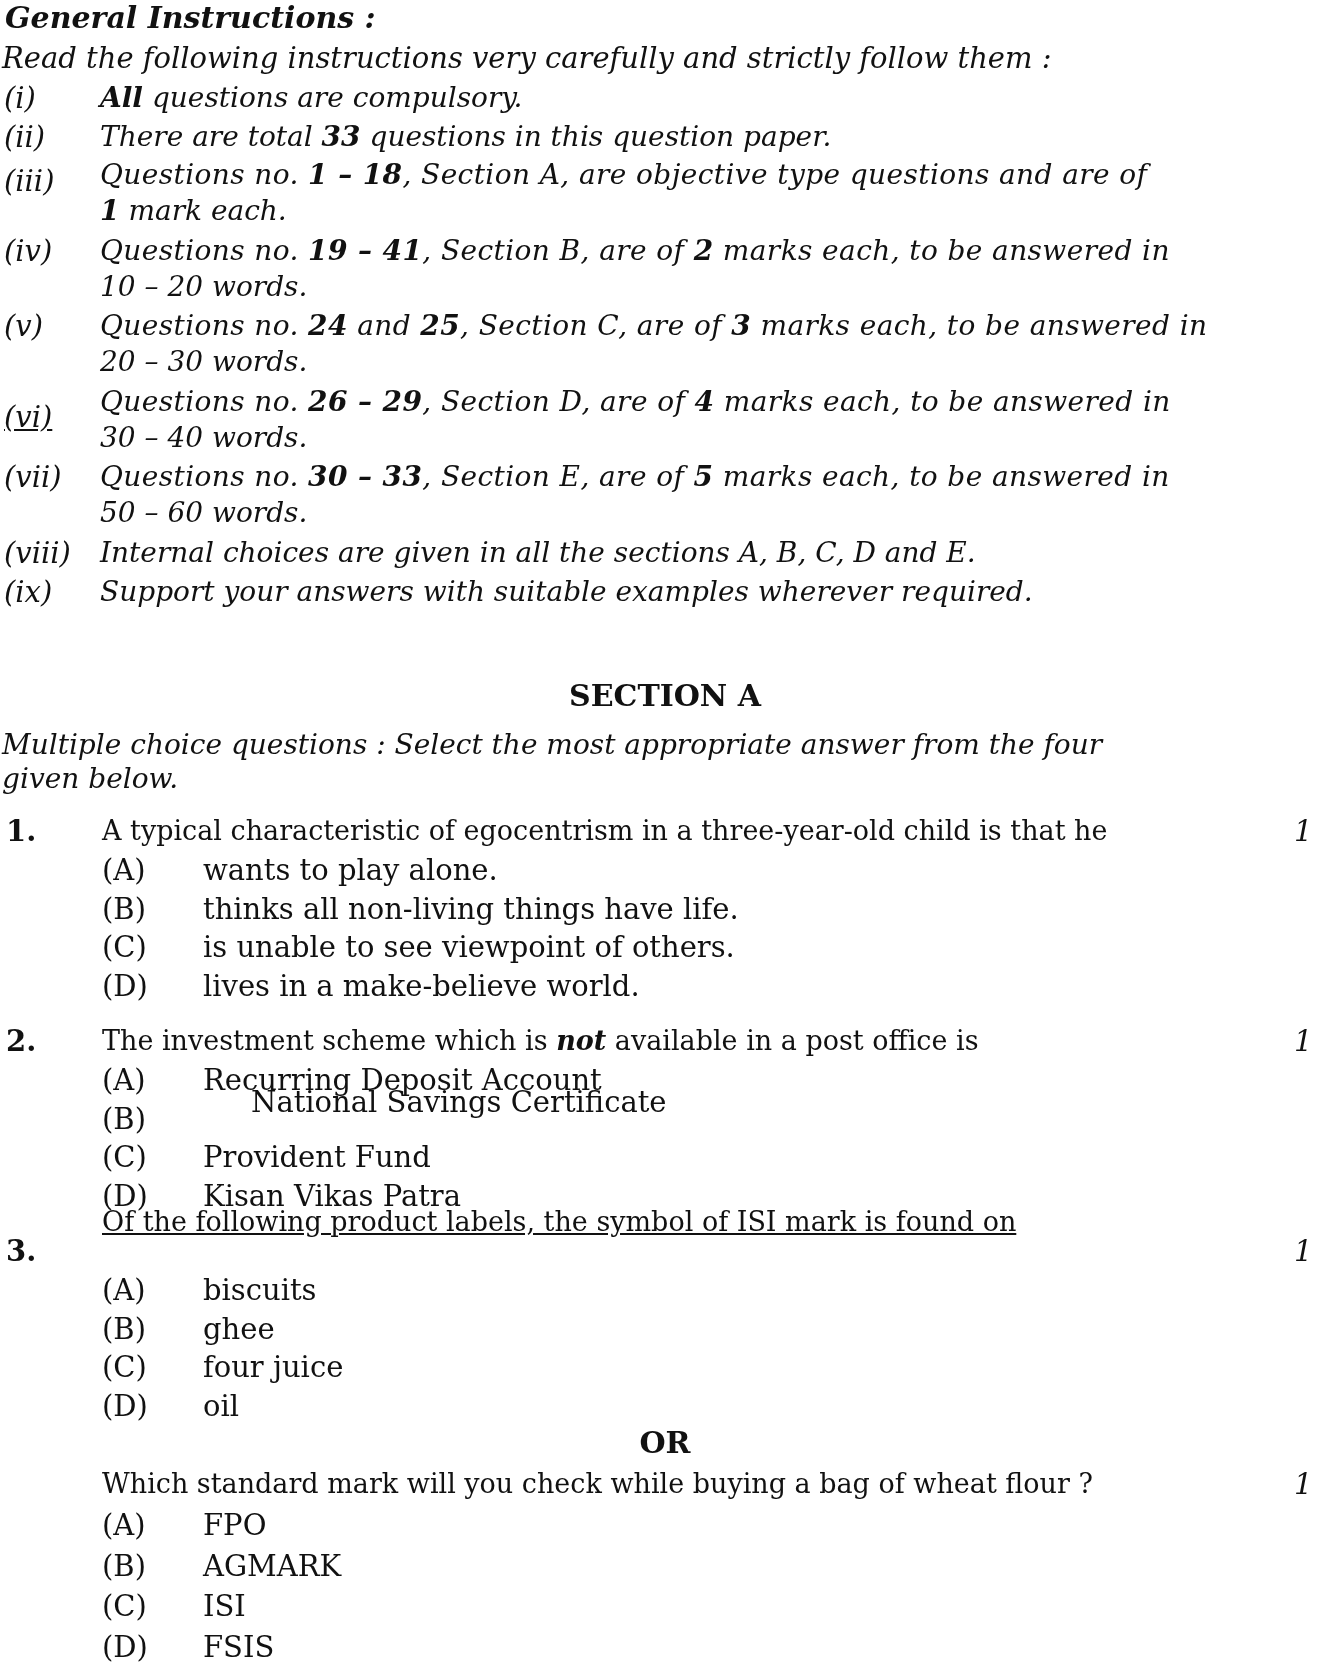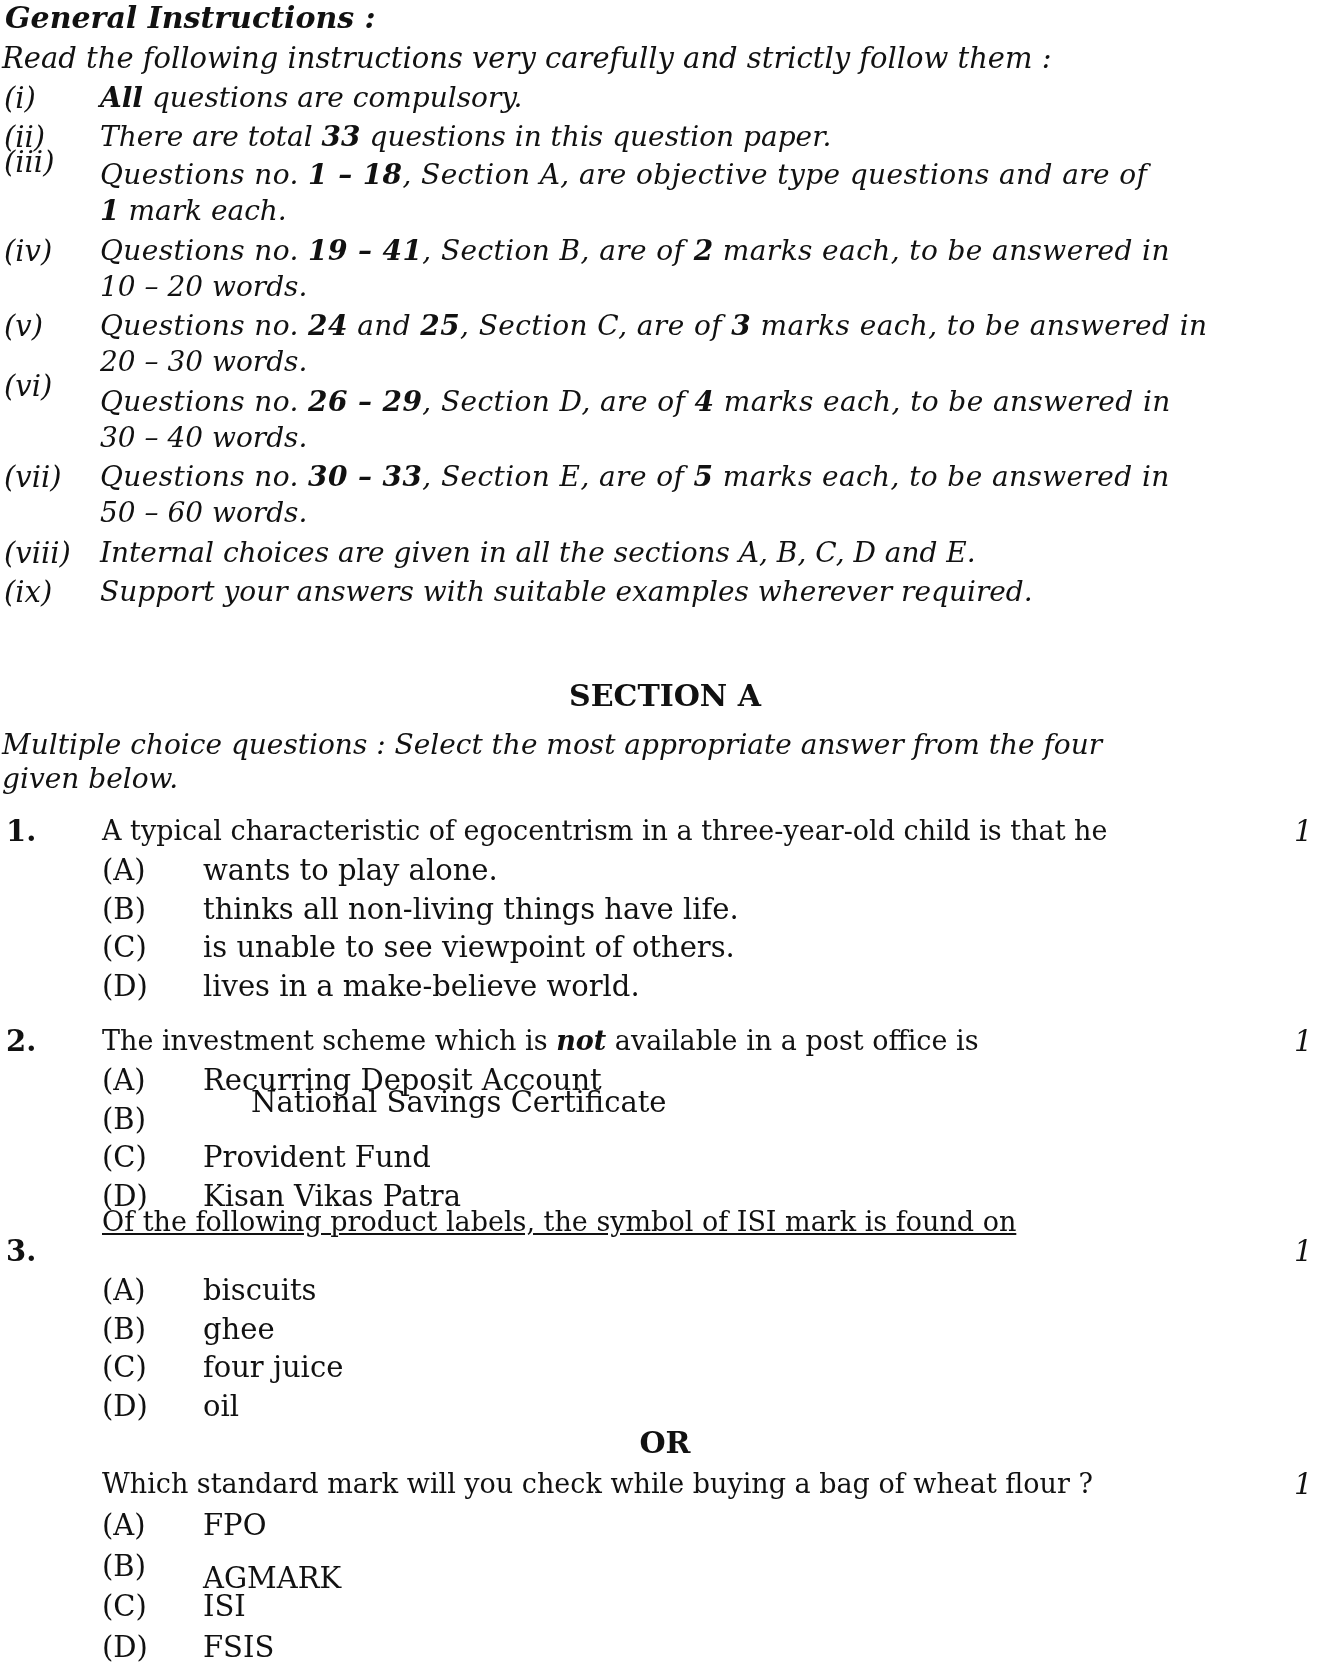--- a/index.html
+++ b/index.html
@@ -29,30 +29,30 @@
 <div class="page">
 
   <div class="line title">General Instructions :</div>
   <div class="line intro">Read the following instructions very carefully and strictly follow them :</div>
 
   <div id="instr-list">
       <div class="roman" style="top: 80px;">(i)</div>
       <div class="itext" style="top: 80px;"><span style="font-weight: bold;">All</span><span> questions are compulsory.</span></div>
       <div class="roman" style="top: 119px;">(ii)</div>
       <div class="itext" style="top: 119px;"><span>There are total </span><span style="font-weight: bold;">33</span><span> questions in this question paper.</span></div>
-      <div class="roman" style="top: 144px;">(iii)</div>
+      <div class="roman" style="top: 163px;">(iii)</div>
       <div class="itext" style="top: 157px; letter-spacing: 0.4px;"><span>Questions no. </span><span style="font-weight: bold;">1 – 18</span><span>, Section A, are objective type questions and are of</span></div>
       <div class="itext" style="top: 193px;"><span style="font-weight: bold;">1</span><span> mark each.</span></div>
       <div class="roman" style="top: 233px;">(iv)</div>
       <div class="itext" style="top: 233px; letter-spacing: 0.4px;"><span>Questions no. </span><span style="font-weight: bold;">19 – 41</span><span>, Section B, are of </span><span style="font-weight: bold;">2</span><span> marks each, to be answered in</span></div>
       <div class="itext" style="top: 269px;"><span>10 – 20 words.</span></div>
       <div class="roman" style="top: 308px;">(v)</div>
       <div class="itext" style="top: 308px; letter-spacing: 0.4px;"><span>Questions no. </span><span style="font-weight: bold;">24</span><span> and </span><span style="font-weight: bold;">25</span><span>, Section C, are of </span><span style="font-weight: bold;">3</span><span> marks each, to be answered in</span></div>
       <div class="itext" style="top: 344px;"><span>20 – 30 words.</span></div>
-      <div class="roman" style="top: 368px;">(vi)</div>
+      <div class="roman" style="top: 399px; text-decoration: underline;">(vi)</div>
       <div class="itext" style="top: 384px; letter-spacing: 0.4px;"><span>Questions no. </span><span style="font-weight: bold;">26 – 29</span><span>, Section D, are of </span><span style="font-weight: bold;">4</span><span> marks each, to be answered in</span></div>
       <div class="itext" style="top: 420px;"><span>30 – 40 words.</span></div>
       <div class="roman" style="top: 459px;">(vii)</div>
       <div class="itext" style="top: 459px; letter-spacing: 0.4px;"><span>Questions no. </span><span style="font-weight: bold;">30 – 33</span><span>, Section E, are of </span><span style="font-weight: bold;">5</span><span> marks each, to be answered in</span></div>
       <div class="itext" style="top: 495px;"><span>50 – 60 words.</span></div>
       <div class="roman" style="top: 535px;">(viii)</div>
       <div class="itext" style="top: 535px;"><span>Internal choices are given in all the sections A, B, C, D and E.</span></div>
       <div class="roman" style="top: 574px;">(ix)</div>
       <div class="itext" style="top: 574px;"><span>Support your answers with suitable examples wherever required.</span></div>
     </div>
@@ -94,19 +94,19 @@
       <div class="optlbl" style="top: 1349px;">(C)</div>
       <div class="opttxt" style="top: 1349px;">four juice</div>
       <div class="optlbl" style="top: 1387.5px;">(D)</div>
       <div class="opttxt" style="top: 1387.5px;">oil</div>
       <div class="or" style="top: 1425px;">OR</div>
       <div class="qtext" style="top: 1466px;">Which standard mark will you check while buying a bag of wheat flour ?</div>
       <div class="marks" style="top: 1466px;">1</div>
       <div class="optlbl" style="top: 1507px;">(A)</div>
       <div class="opttxt" style="top: 1507px;">FPO</div>
       <div class="optlbl" style="top: 1547.5px;">(B)</div>
-      <div class="opttxt" style="top: 1547.5px; margin-top: 12px;">AGMARK</div>
+      <div class="opttxt" style="top: 1547.5px;">AGMARK</div>
       <div class="optlbl" style="top: 1588px;">(C)</div>
       <div class="opttxt" style="top: 1588px;">ISI</div>
       <div class="optlbl" style="top: 1628.5px;">(D)</div>
       <div class="opttxt" style="top: 1628.5px;">FSIS</div>
     </div>
 </div>
 
 </body></html>

